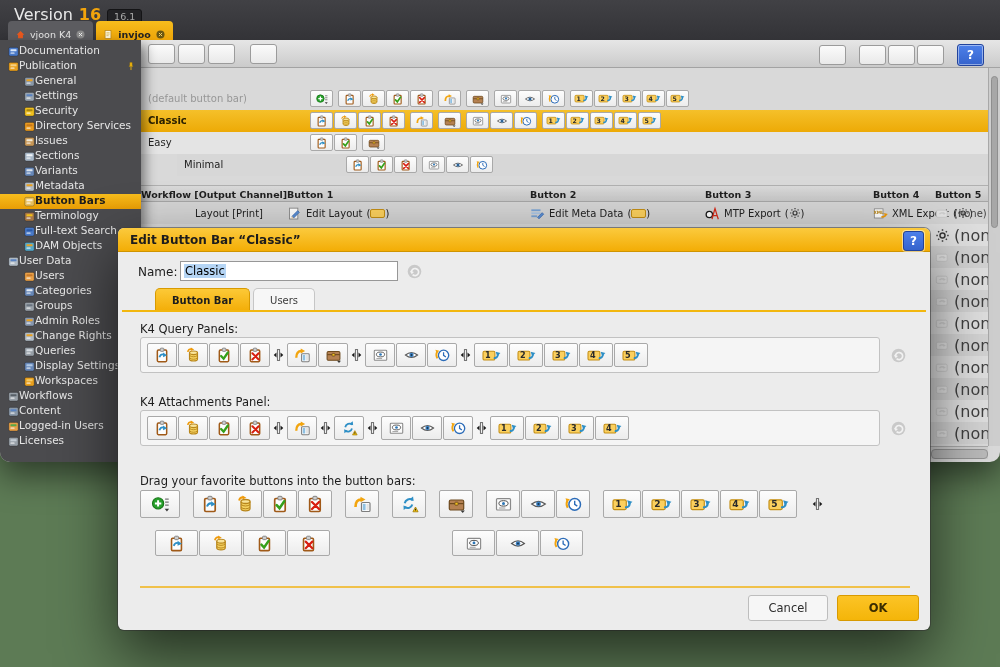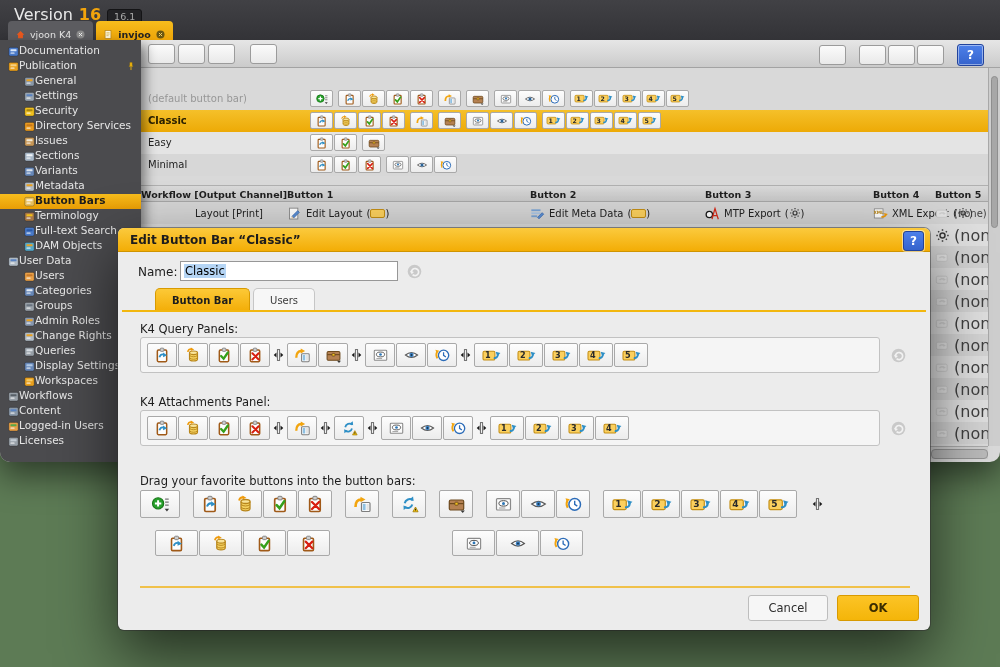--- a/index.html
+++ b/index.html
@@ -637,21 +637,21 @@
                     <rect x="1.8" y="5" width="14.4" height="10" rx="1.6" fill="#b58152" stroke="#6e4a1e" stroke-width="1.2"></rect>
                     <path d="M1.8 8.6 H16.2" stroke="#6e4a1e" stroke-width="1.2"></path>
                     <rect x="7.4" y="7.2" width="3.2" height="3" rx=".6" fill="#f3c31c" stroke="#6e4a1e" stroke-width=".9"></rect>
                     <path d="M13 15.6 h4.4 l-2.2 2.4 Z" fill="#3a3a3a"></path>
                   </svg>
                 </span>
               </span>
             </span>
           </span>
         </div>
-        <div class="row" style="top: 114px; background: rgb(215, 215, 215);">
+        <div class="row" style="top: 114px; background: rgb(215, 215, 215); margin-left: 36px;">
           <span class="rname">Minimal</span>
           <span class="rstrip strip" style="gap: 5px;">
             <span class="grp">
               <span class="btn ibtn">
                 <span class="icn">
                   <svg viewBox="0 0 18 18">
                     <rect x="3.2" y="3.5" width="10.5" height="13" rx="1.2" fill="#fdfdfd" stroke="#a05a18" stroke-width="1.7"></rect>
                     <rect x="6.4" y="1.3" width="4.2" height="3.6" rx="1" fill="#cfcfcf" stroke="#808080" stroke-width="1"></rect>
                     <path d="M5.5 11.5 Q7 7.5 10.5 8.6" fill="none" stroke="#2e8fc6" stroke-width="2"></path>
                     <path d="M9.6 6.2 L14.2 9.2 L9.6 11.4 Z" fill="#2e8fc6"></path>

